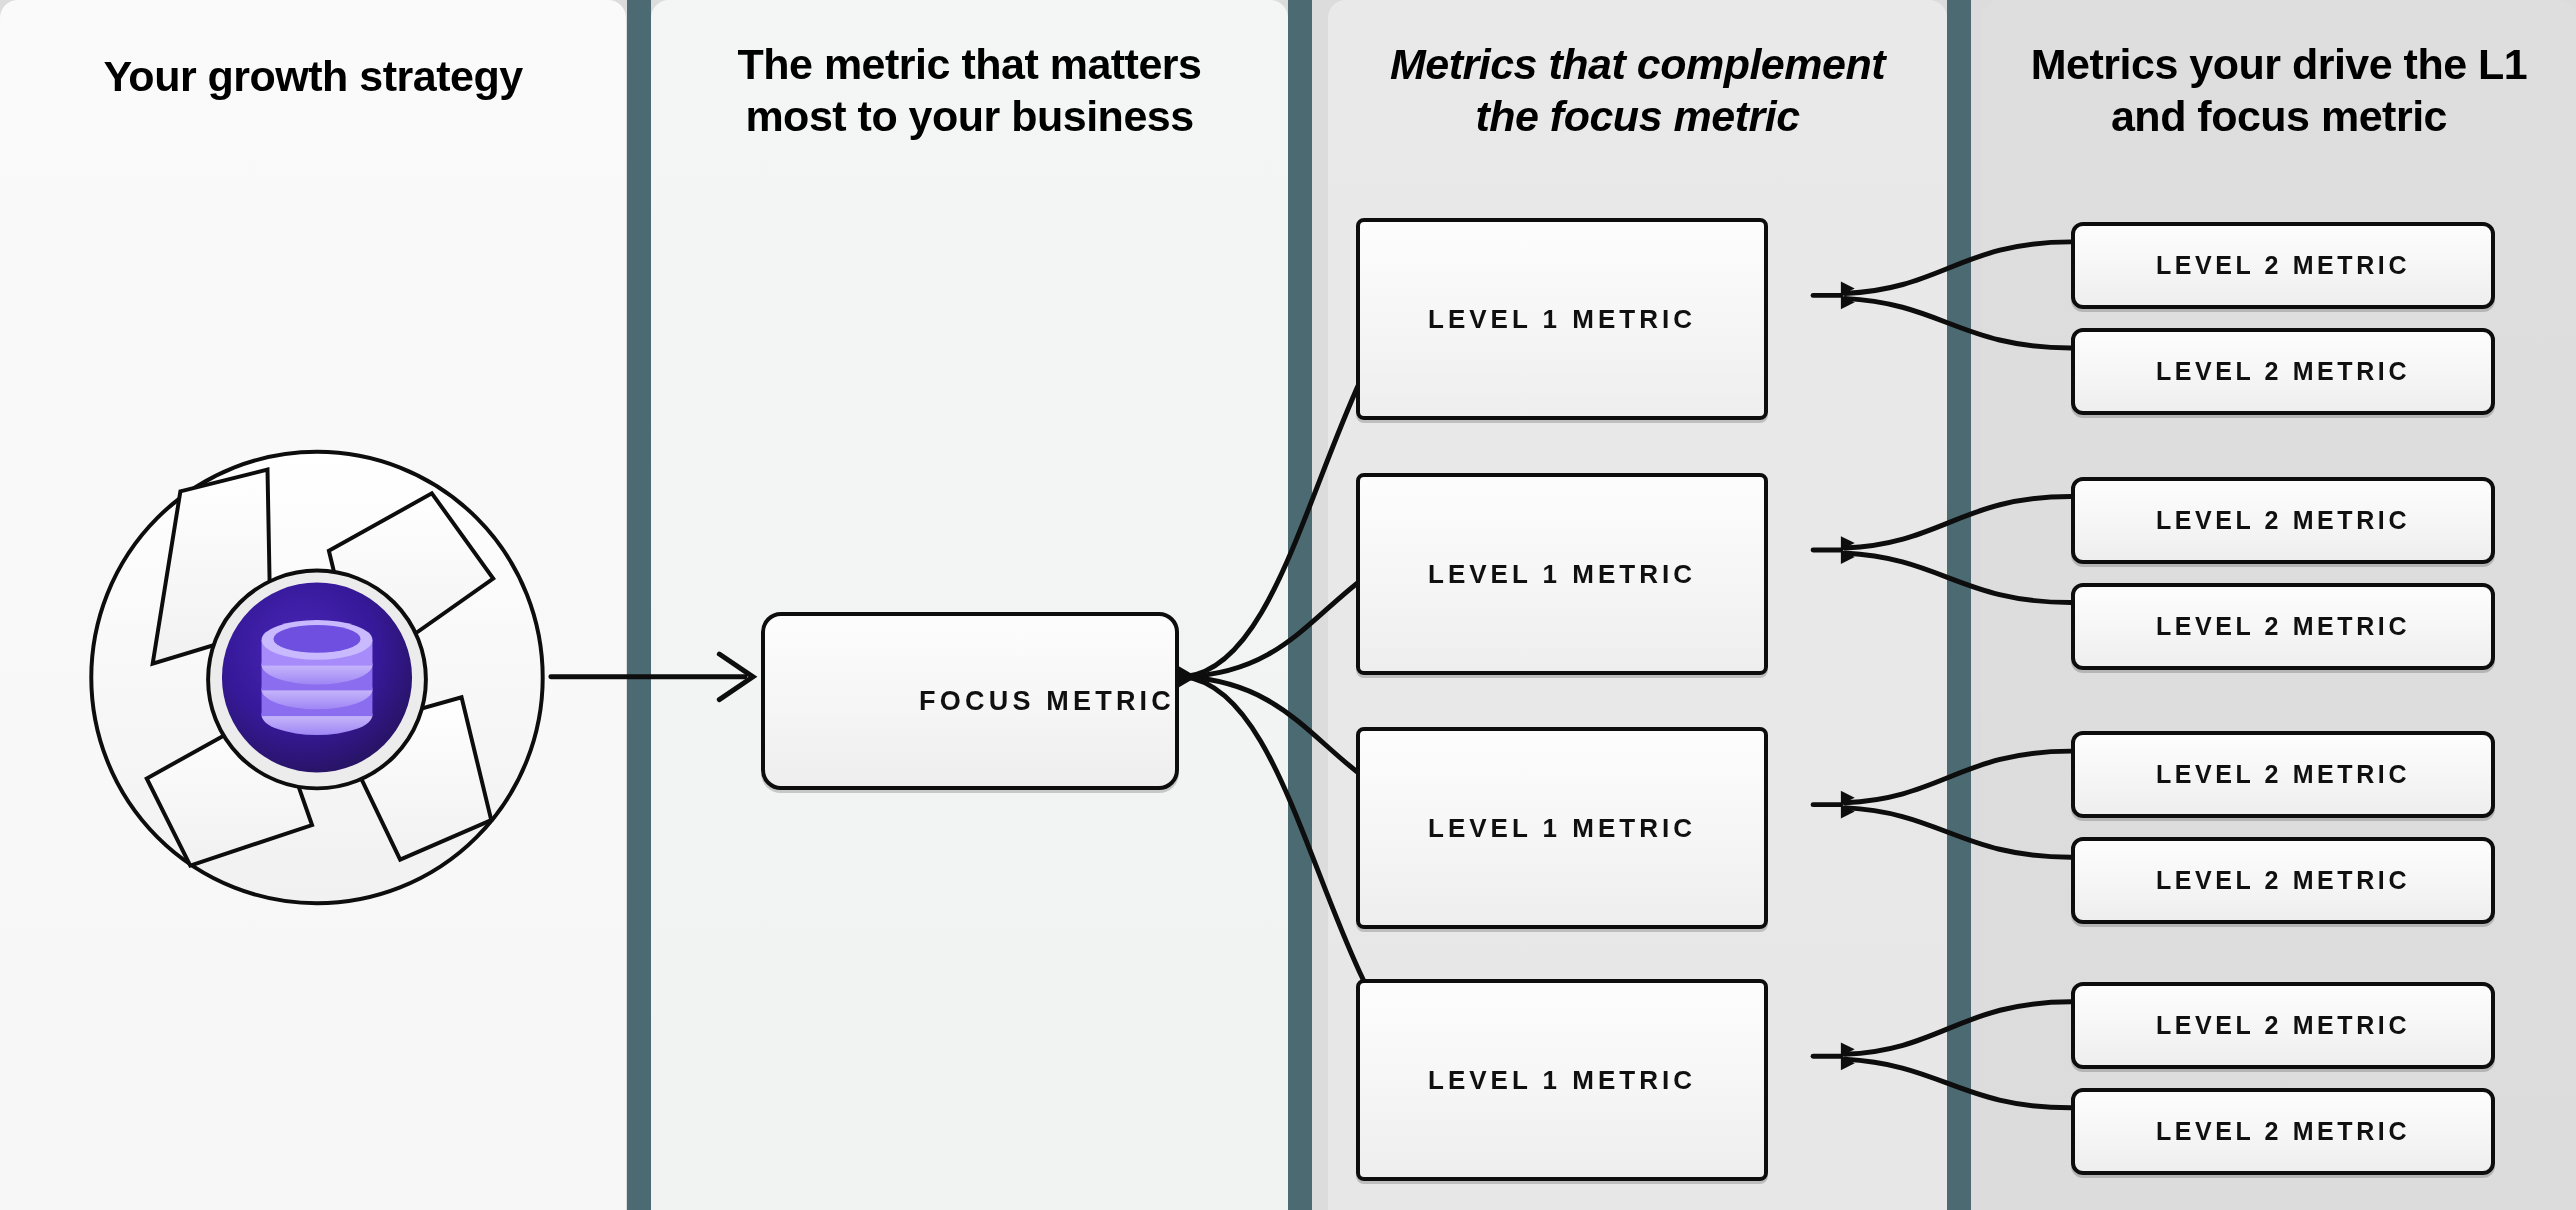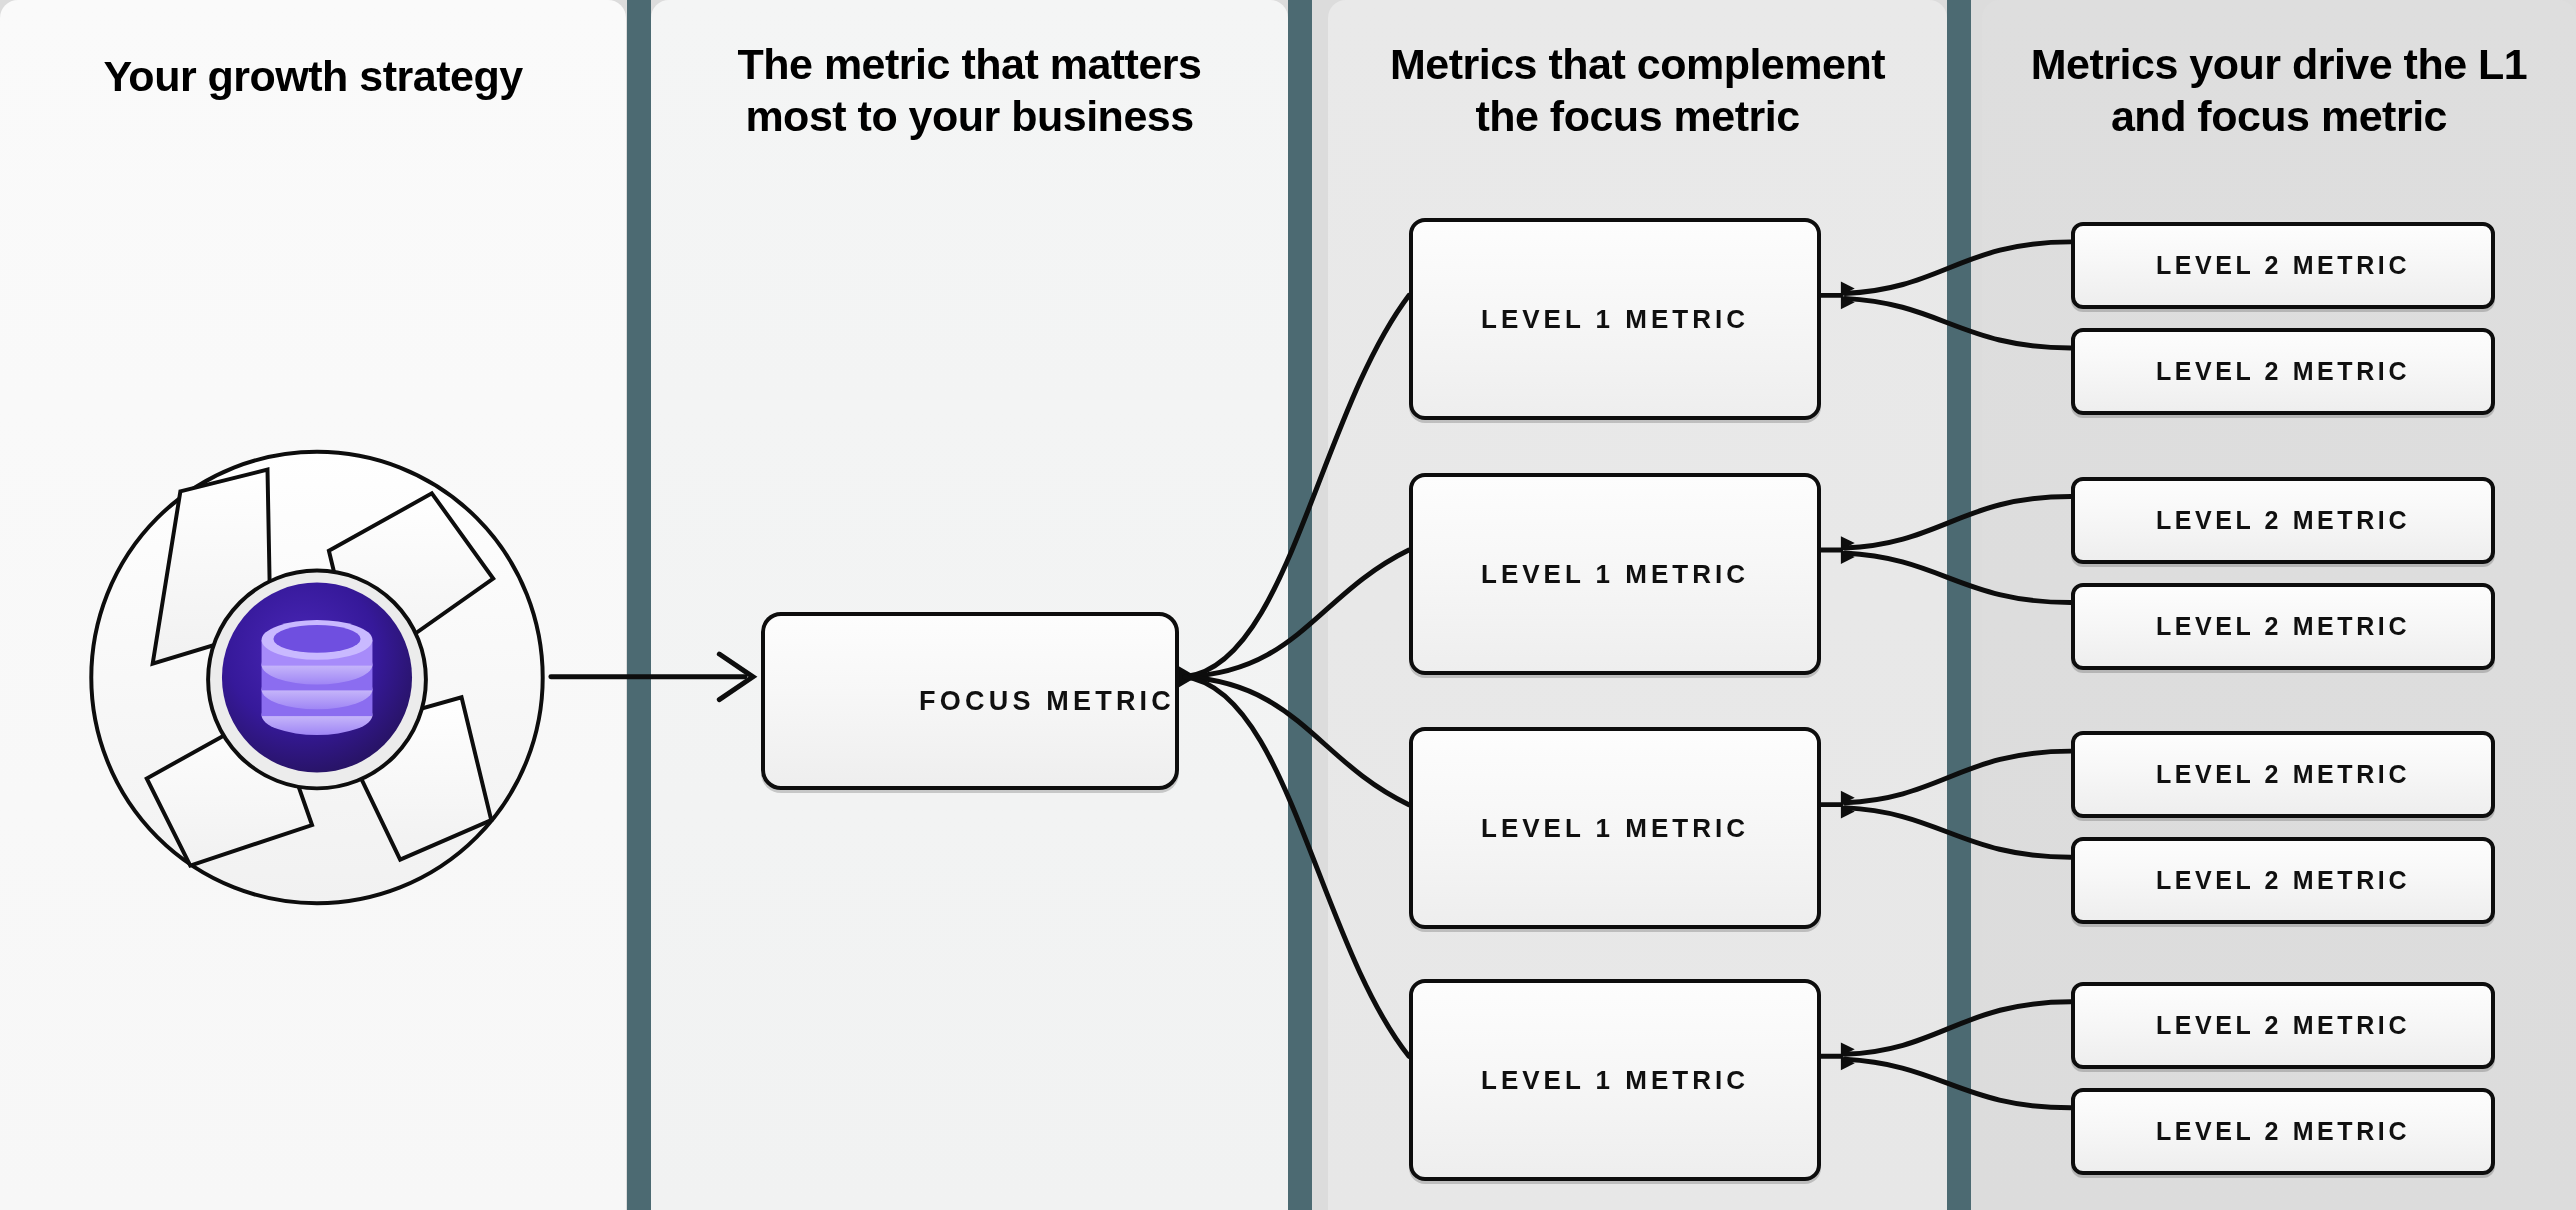--- a/index.html
+++ b/index.html
@@ -31,21 +31,21 @@
     color:#000;
     letter-spacing:-0.5px;
     white-space:pre-line;
   }
   #panel-1{left:0;width:626px;background:linear-gradient(180deg,#fafafa 0%,#f7f7f7 100%);}
   #panel-2{left:651px;width:637px;background:linear-gradient(180deg,#f4f5f5 0%,#f1f2f2 100%);}
   #panel-3{left:1328px;width:619px;background:linear-gradient(180deg,#e9e9e9 0%,#e7e7e7 100%);}
   #panel-4{left:1982px;width:594px;background:linear-gradient(180deg,#dedede 0%,#dcdcdc 100%);}
   #panel-1 .ptitle{top:50px;}
   #panel-2 .ptitle{top:38px;}
-  #panel-3 .ptitle{top:38px;}
+  #panel-3 .ptitle{top:38px;font-style:italic;}
   #panel-4 .ptitle{top:38px;}
 
   
   .strip{
     position:absolute;
     top:0;
     height:1211px;
     width:24px;
     background:#4c6a72;
   }
@@ -71,22 +71,22 @@
     font-weight:700;
     text-align:center;
     margin-top:20px;
   }
   .node.focus{
     left:761px;top:592px;width:410px;height:170px;
     border-radius:20px;
     font-size:27px;letter-spacing:4.2px;justify-content:flex-end;
   }
   .node.l1{
-    left:1409px;width:404px;height:194px;
-    border-radius:16px;
+    left:1356px;width:404px;height:194px;
+    border-radius:8px;
     font-size:26px;letter-spacing:4px;
   }
   .node.l2{
     left:2071px;width:416px;height:79px;
     border-radius:12px;
     font-size:25px;letter-spacing:3.6px;
   }
 
   
   #emblem{position:absolute;left:83px;top:430px;width:468px;height:495px;}

